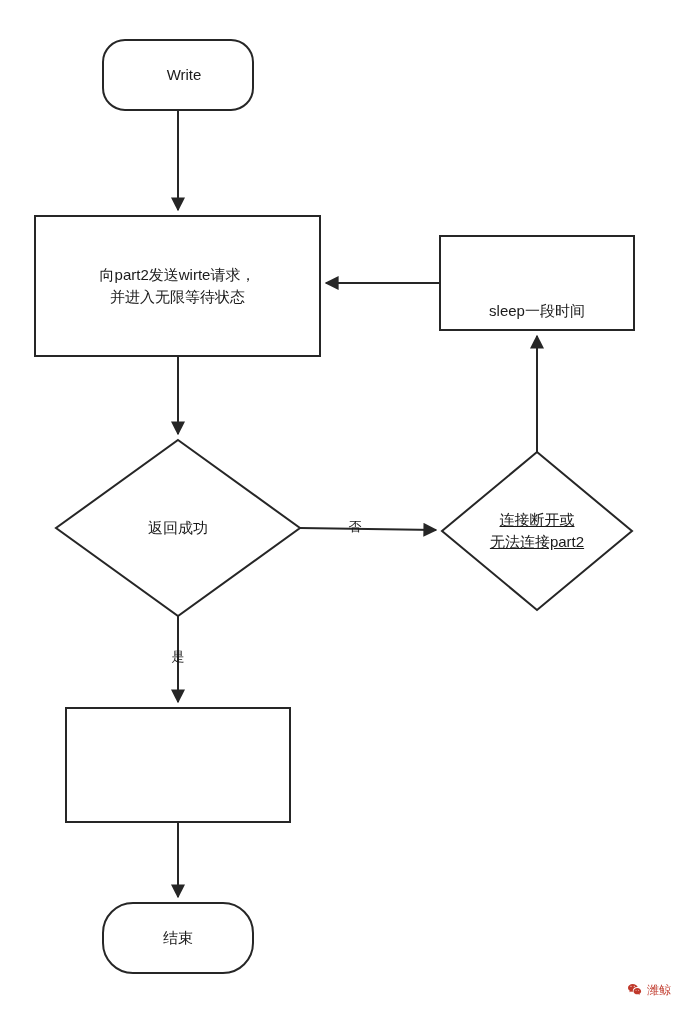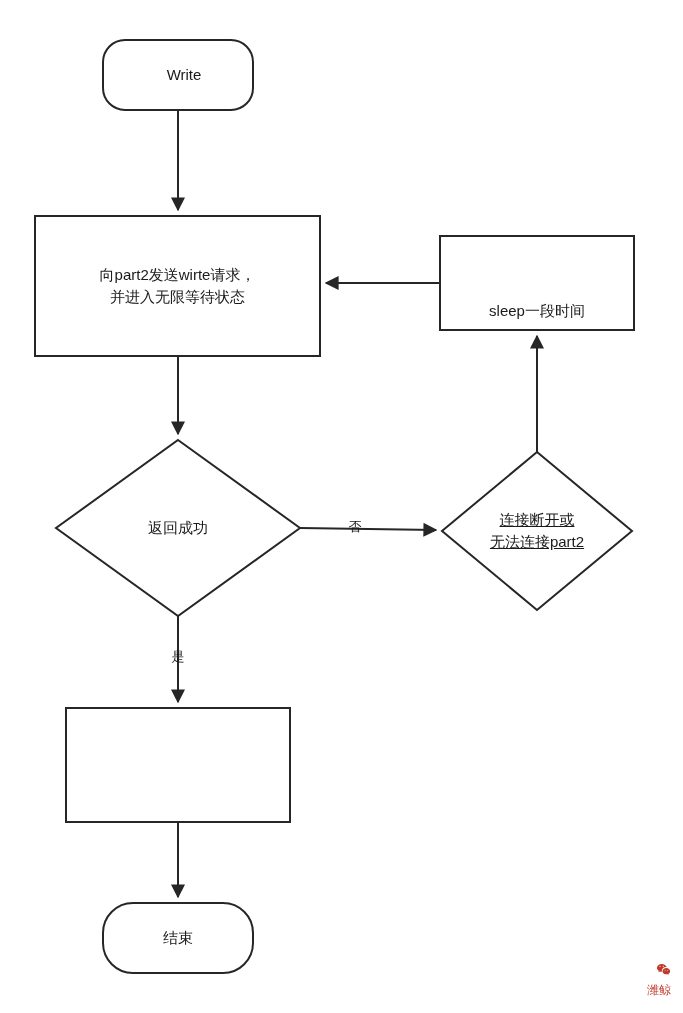--- a/index.html
+++ b/index.html
@@ -43,25 +43,24 @@
     color: #1a1a1a;
     font-size: 13px;
     line-height: 1;
     text-align: center;
   }
   .watermark {
     position: absolute;
     right: 12px;
     bottom: 14px;
     display: flex;
-    align-items: flex-end;
+    align-items: flex-start;
     gap: 5px;
     color: #c0392b;
     font-size: 12px;
-    flex-direction: column;
   }
   .watermark .wm-icon {
     width: 15px;
     height: 15px;
     display: inline-block;
   }
 </style>
 </head>
 <body>
 

